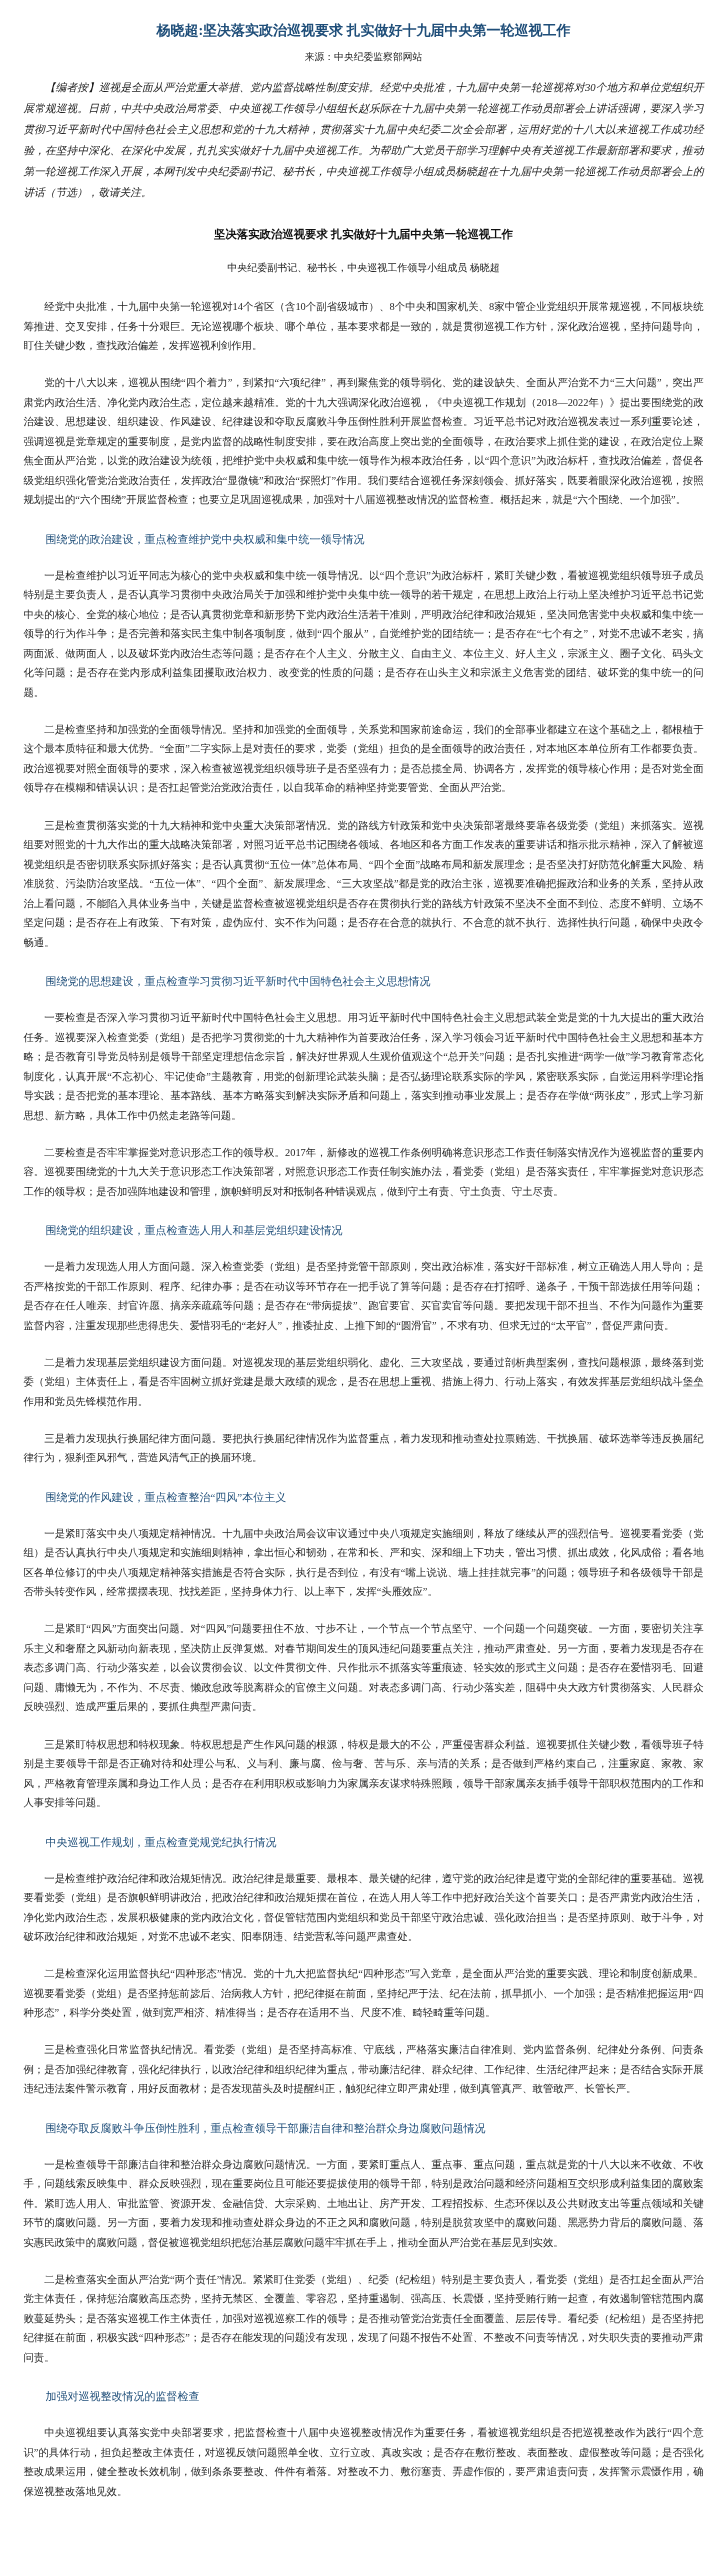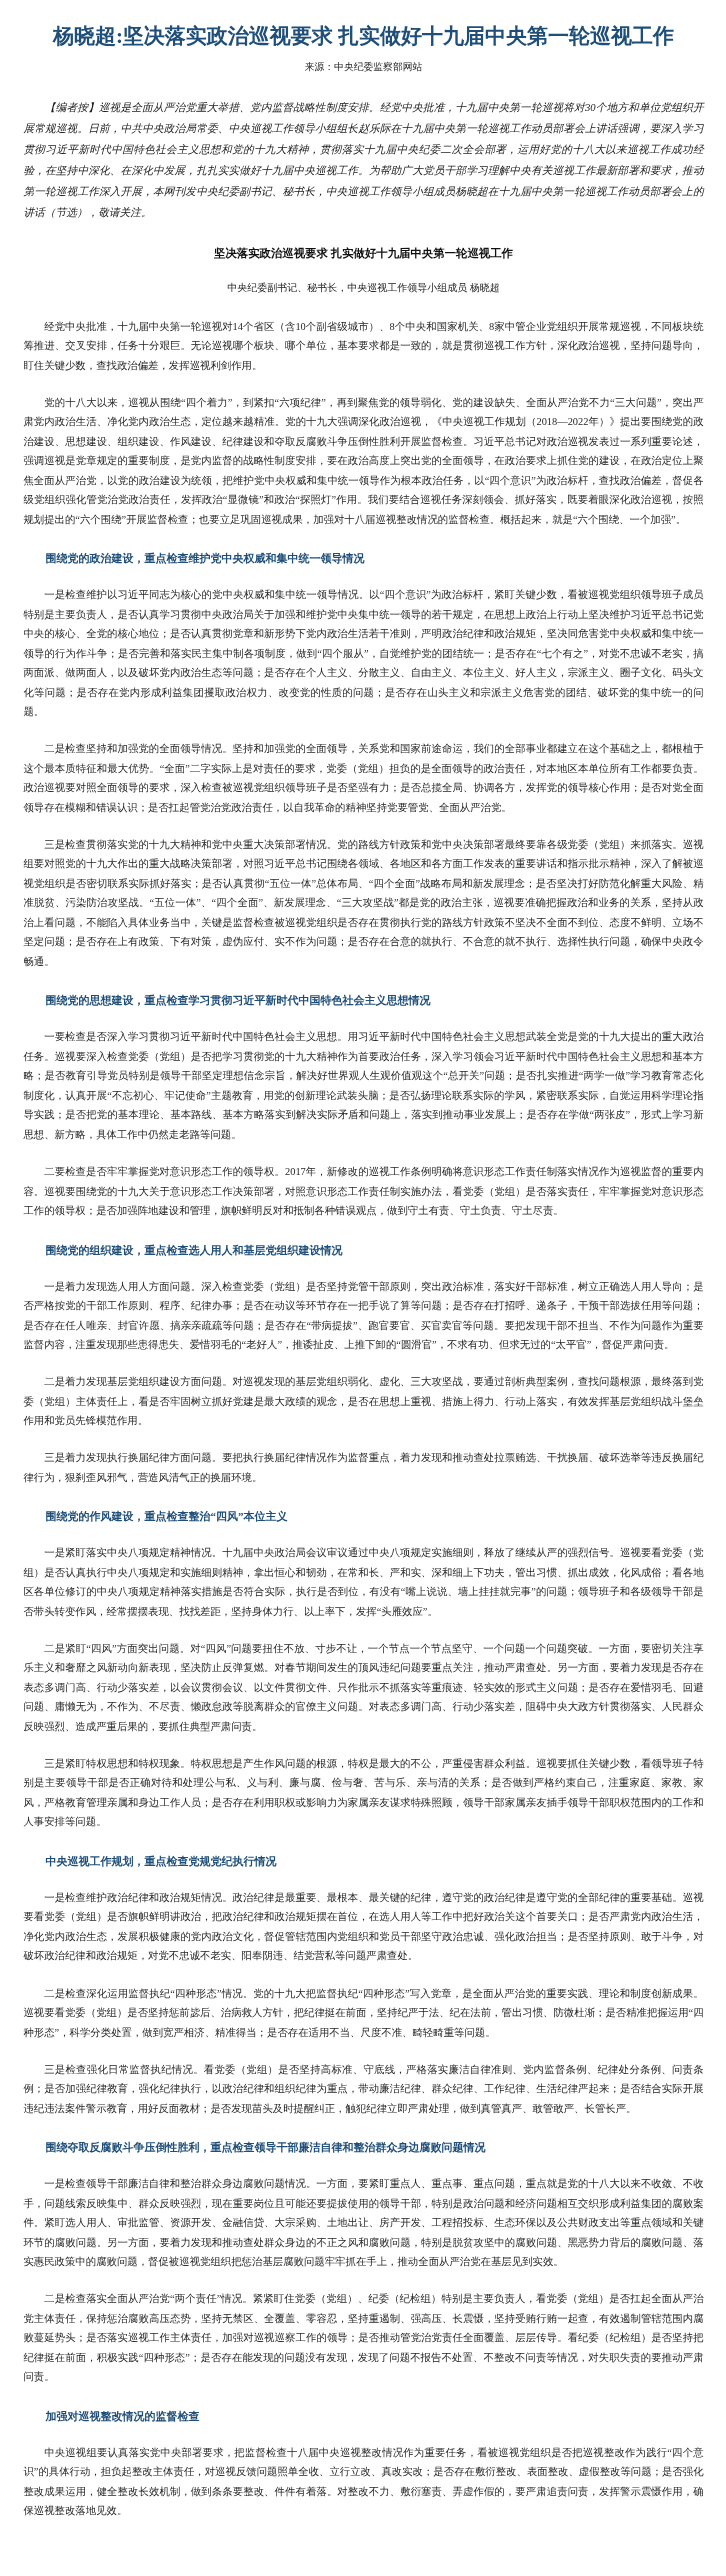--- a/index.html
+++ b/index.html
@@ -12,29 +12,29 @@
     font-family: "Liberation Serif", "DejaVu Serif", serif;
     color: #262626;
   }
   .page {
     padding: 11.7px 23.4px 30px 23.4px;
   }
   .doc-title {
     text-align: center;
     color: #1f4e79;
     font-weight: bold;
-    font-size: 21px;
+    font-size: 14px;
     line-height: 1.35;
     margin: 10.4px 19.5px 10.4px 19.5px;
   }
   .doc-source {
     text-align: center;
     font-size: 9.8px;
     color: #222222;
-    margin: 0 0 23px 0;
+    margin: 0 0 13px 0;
   }
   .editor-note {
     font-style: italic;
     font-size: 10.7px;
     line-height: 21px;
     text-align: justify;
     text-indent: 2em;
     color: #1a1a1a;
     margin: 0 0 4px 0;
   }
@@ -45,21 +45,21 @@
     color: #111111;
     margin: 23.4px 0 19.5px 0;
   }
   .byline {
     text-align: center;
     font-size: 10px;
     color: #1a1a1a;
     margin: 0 0 22px 0;
   }
   .section-heading {
-    font-weight: bold;
+    font-weight: normal;
     color: #1f4e79;
     font-size: 11px;
     line-height: 17px;
     text-indent: 2em;
     margin: 21px 0 18px 0;
   }
   .body-para {
     font-size: 10.4px;
     line-height: 19.5px;
     text-align: justify;
@@ -89,21 +89,21 @@
       <div class="section-heading">围绕党的组织建设，重点检查选人用人和基层党组织建设情况</div>
       <p class="body-para">一是着力发现选人用人方面问题。深入检查党委（党组）是否坚持党管干部原则，突出政治标准，落实好干部标准，树立正确选人用人导向；是否严格按党的干部工作原则、程序、纪律办事；是否在动议等环节存在一把手说了算等问题；是否存在打招呼、递条子，干预干部选拔任用等问题；是否存在任人唯亲、封官许愿、搞亲亲疏疏等问题；是否存在“带病提拔”、跑官要官、买官卖官等问题。要把发现干部不担当、不作为问题作为重要监督内容，注重发现那些患得患失、爱惜羽毛的“老好人”，推诿扯皮、上推下卸的“圆滑官”，不求有功、但求无过的“太平官”，督促严肃问责。</p>
       <p class="body-para">二是着力发现基层党组织建设方面问题。对巡视发现的基层党组织弱化、虚化、三大攻坚战，要通过剖析典型案例，查找问题根源，最终落到党委（党组）主体责任上，看是否牢固树立抓好党建是最大政绩的观念，是否在思想上重视、措施上得力、行动上落实，有效发挥基层党组织战斗堡垒作用和党员先锋模范作用。</p>
       <p class="body-para">三是着力发现执行换届纪律方面问题。要把执行换届纪律情况作为监督重点，着力发现和推动查处拉票贿选、干扰换届、破坏选举等违反换届纪律行为，狠刹歪风邪气，营造风清气正的换届环境。</p>
       <div class="section-heading">围绕党的作风建设，重点检查整治“四风”本位主义</div>
       <p class="body-para">一是紧盯落实中央八项规定精神情况。十九届中央政治局会议审议通过中央八项规定实施细则，释放了继续从严的强烈信号。巡视要看党委（党组）是否认真执行中央八项规定和实施细则精神，拿出恒心和韧劲，在常和长、严和实、深和细上下功夫，管出习惯、抓出成效，化风成俗；看各地区各单位修订的中央八项规定精神落实措施是否符合实际，执行是否到位，有没有“嘴上说说、墙上挂挂就完事”的问题；领导班子和各级领导干部是否带头转变作风，经常摆摆表现、找找差距，坚持身体力行、以上率下，发挥“头雁效应”。</p>
       <p class="body-para">二是紧盯“四风”方面突出问题。对“四风”问题要扭住不放、寸步不让，一个节点一个节点坚守、一个问题一个问题突破。一方面，要密切关注享乐主义和奢靡之风新动向新表现，坚决防止反弹复燃。对春节期间发生的顶风违纪问题要重点关注，推动严肃查处。另一方面，要着力发现是否存在表态多调门高、行动少落实差，以会议贯彻会议、以文件贯彻文件、只作批示不抓落实等重痕迹、轻实效的形式主义问题；是否存在爱惜羽毛、回避问题、庸懒无为，不作为、不尽责、懒政怠政等脱离群众的官僚主义问题。对表态多调门高、行动少落实差，阻碍中央大政方针贯彻落实、人民群众反映强烈、造成严重后果的，要抓住典型严肃问责。</p>
       <p class="body-para">三是紧盯特权思想和特权现象。特权思想是产生作风问题的根源，特权是最大的不公，严重侵害群众利益。巡视要抓住关键少数，看领导班子特别是主要领导干部是否正确对待和处理公与私、义与利、廉与腐、俭与奢、苦与乐、亲与清的关系；是否做到严格约束自己，注重家庭、家教、家风，严格教育管理亲属和身边工作人员；是否存在利用职权或影响力为家属亲友谋求特殊照顾，领导干部家属亲友插手领导干部职权范围内的工作和人事安排等问题。</p>
       <div class="section-heading">中央巡视工作规划，重点检查党规党纪执行情况</div>
       <p class="body-para">一是检查维护政治纪律和政治规矩情况。政治纪律是最重要、最根本、最关键的纪律，遵守党的政治纪律是遵守党的全部纪律的重要基础。巡视要看党委（党组）是否旗帜鲜明讲政治，把政治纪律和政治规矩摆在首位，在选人用人等工作中把好政治关这个首要关口；是否严肃党内政治生活，净化党内政治生态，发展积极健康的党内政治文化，督促管辖范围内党组织和党员干部坚守政治忠诚、强化政治担当；是否坚持原则、敢于斗争，对破坏政治纪律和政治规矩，对党不忠诚不老实、阳奉阴违、结党营私等问题严肃查处。</p>
-      <p class="body-para">二是检查深化运用监督执纪“四种形态”情况。党的十九大把监督执纪“四种形态”写入党章，是全面从严治党的重要实践、理论和制度创新成果。巡视要看党委（党组）是否坚持惩前毖后、治病救人方针，把纪律挺在前面，坚持纪严于法、纪在法前，管出习惯、防微杜渐；是否精准把握运用“四种形态”，科学分类处置，做到宽严相济、精准得当；是否存在适用不当、尺度不准、畸轻畸重等问题。</p>
+      <p class="body-para">二是检查深化运用监督执纪“四种形态”情况。党的十九大把监督执纪“四种形态”写入党章，是全面从严治党的重要实践、理论和制度创新成果。巡视要看党委（党组）是否坚持惩前毖后、治病救人方针，把纪律挺在前面，坚持纪严于法、纪在法前，抓早抓小、一个加强；是否精准把握运用“四种形态”，科学分类处置，做到宽严相济、精准得当；是否存在适用不当、尺度不准、畸轻畸重等问题。</p>
       <p class="body-para">三是检查强化日常监督执纪情况。看党委（党组）是否坚持高标准、守底线，严格落实廉洁自律准则、党内监督条例、纪律处分条例、问责条例；是否加强纪律教育，强化纪律执行，以政治纪律和组织纪律为重点，带动廉洁纪律、群众纪律、工作纪律、生活纪律严起来；是否结合实际开展违纪违法案件警示教育，用好反面教材；是否发现苗头及时提醒纠正，触犯纪律立即严肃处理，做到真管真严、敢管敢严、长管长严。</p>
       <div class="section-heading">围绕夺取反腐败斗争压倒性胜利，重点检查领导干部廉洁自律和整治群众身边腐败问题情况</div>
       <p class="body-para">一是检查领导干部廉洁自律和整治群众身边腐败问题情况。一方面，要紧盯重点人、重点事、重点问题，重点就是党的十八大以来不收敛、不收手，问题线索反映集中、群众反映强烈，现在重要岗位且可能还要提拔使用的领导干部，特别是政治问题和经济问题相互交织形成利益集团的腐败案件。紧盯选人用人、审批监管、资源开发、金融信贷、大宗采购、土地出让、房产开发、工程招投标、生态环保以及公共财政支出等重点领域和关键环节的腐败问题。另一方面，要着力发现和推动查处群众身边的不正之风和腐败问题，特别是脱贫攻坚中的腐败问题、黑恶势力背后的腐败问题、落实惠民政策中的腐败问题，督促被巡视党组织把惩治基层腐败问题牢牢抓在手上，推动全面从严治党在基层见到实效。</p>
       <p class="body-para">二是检查落实全面从严治党“两个责任”情况。紧紧盯住党委（党组）、纪委（纪检组）特别是主要负责人，看党委（党组）是否扛起全面从严治党主体责任，保持惩治腐败高压态势，坚持无禁区、全覆盖、零容忍，坚持重遏制、强高压、长震慑，坚持受贿行贿一起查，有效遏制管辖范围内腐败蔓延势头；是否落实巡视工作主体责任，加强对巡视巡察工作的领导；是否推动管党治党责任全面覆盖、层层传导。看纪委（纪检组）是否坚持把纪律挺在前面，积极实践“四种形态”；是否存在能发现的问题没有发现，发现了问题不报告不处置、不整改不问责等情况，对失职失责的要推动严肃问责。</p>
       <div class="section-heading">加强对巡视整改情况的监督检查</div>
       <p class="body-para">中央巡视组要认真落实党中央部署要求，把监督检查十八届中央巡视整改情况作为重要任务，看被巡视党组织是否把巡视整改作为践行“四个意识”的具体行动，担负起整改主体责任，对巡视反馈问题照单全收、立行立改、真改实改；是否存在敷衍整改、表面整改、虚假整改等问题；是否强化整改成果运用，健全整改长效机制，做到条条要整改、件件有着落。对整改不力、敷衍塞责、弄虚作假的，要严肃追责问责，发挥警示震慑作用，确保巡视整改落地见效。</p>
     </div>
 
 </div>
 

